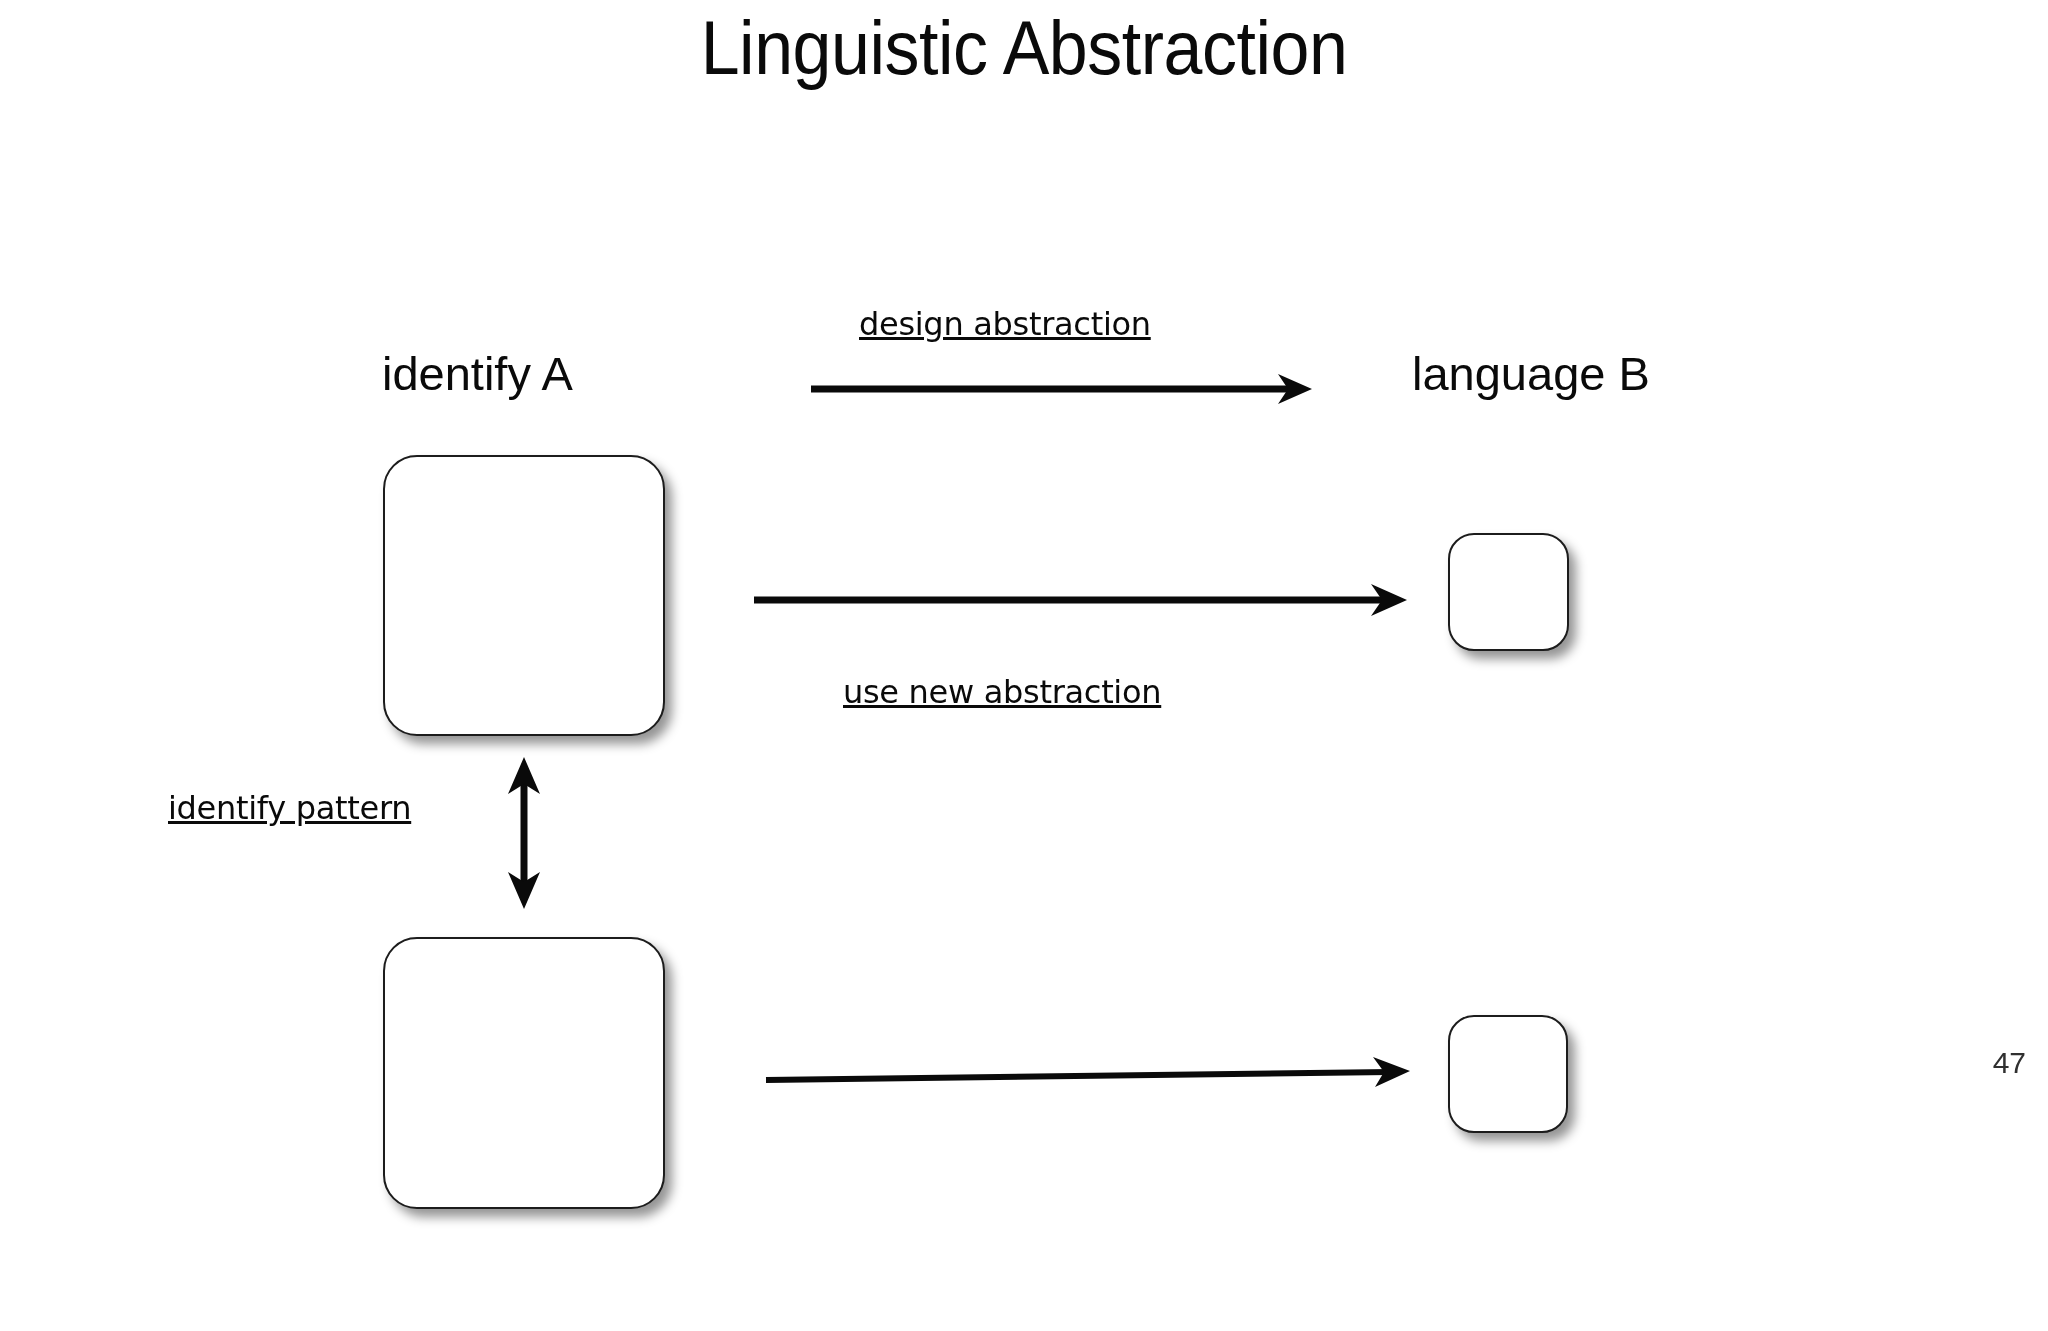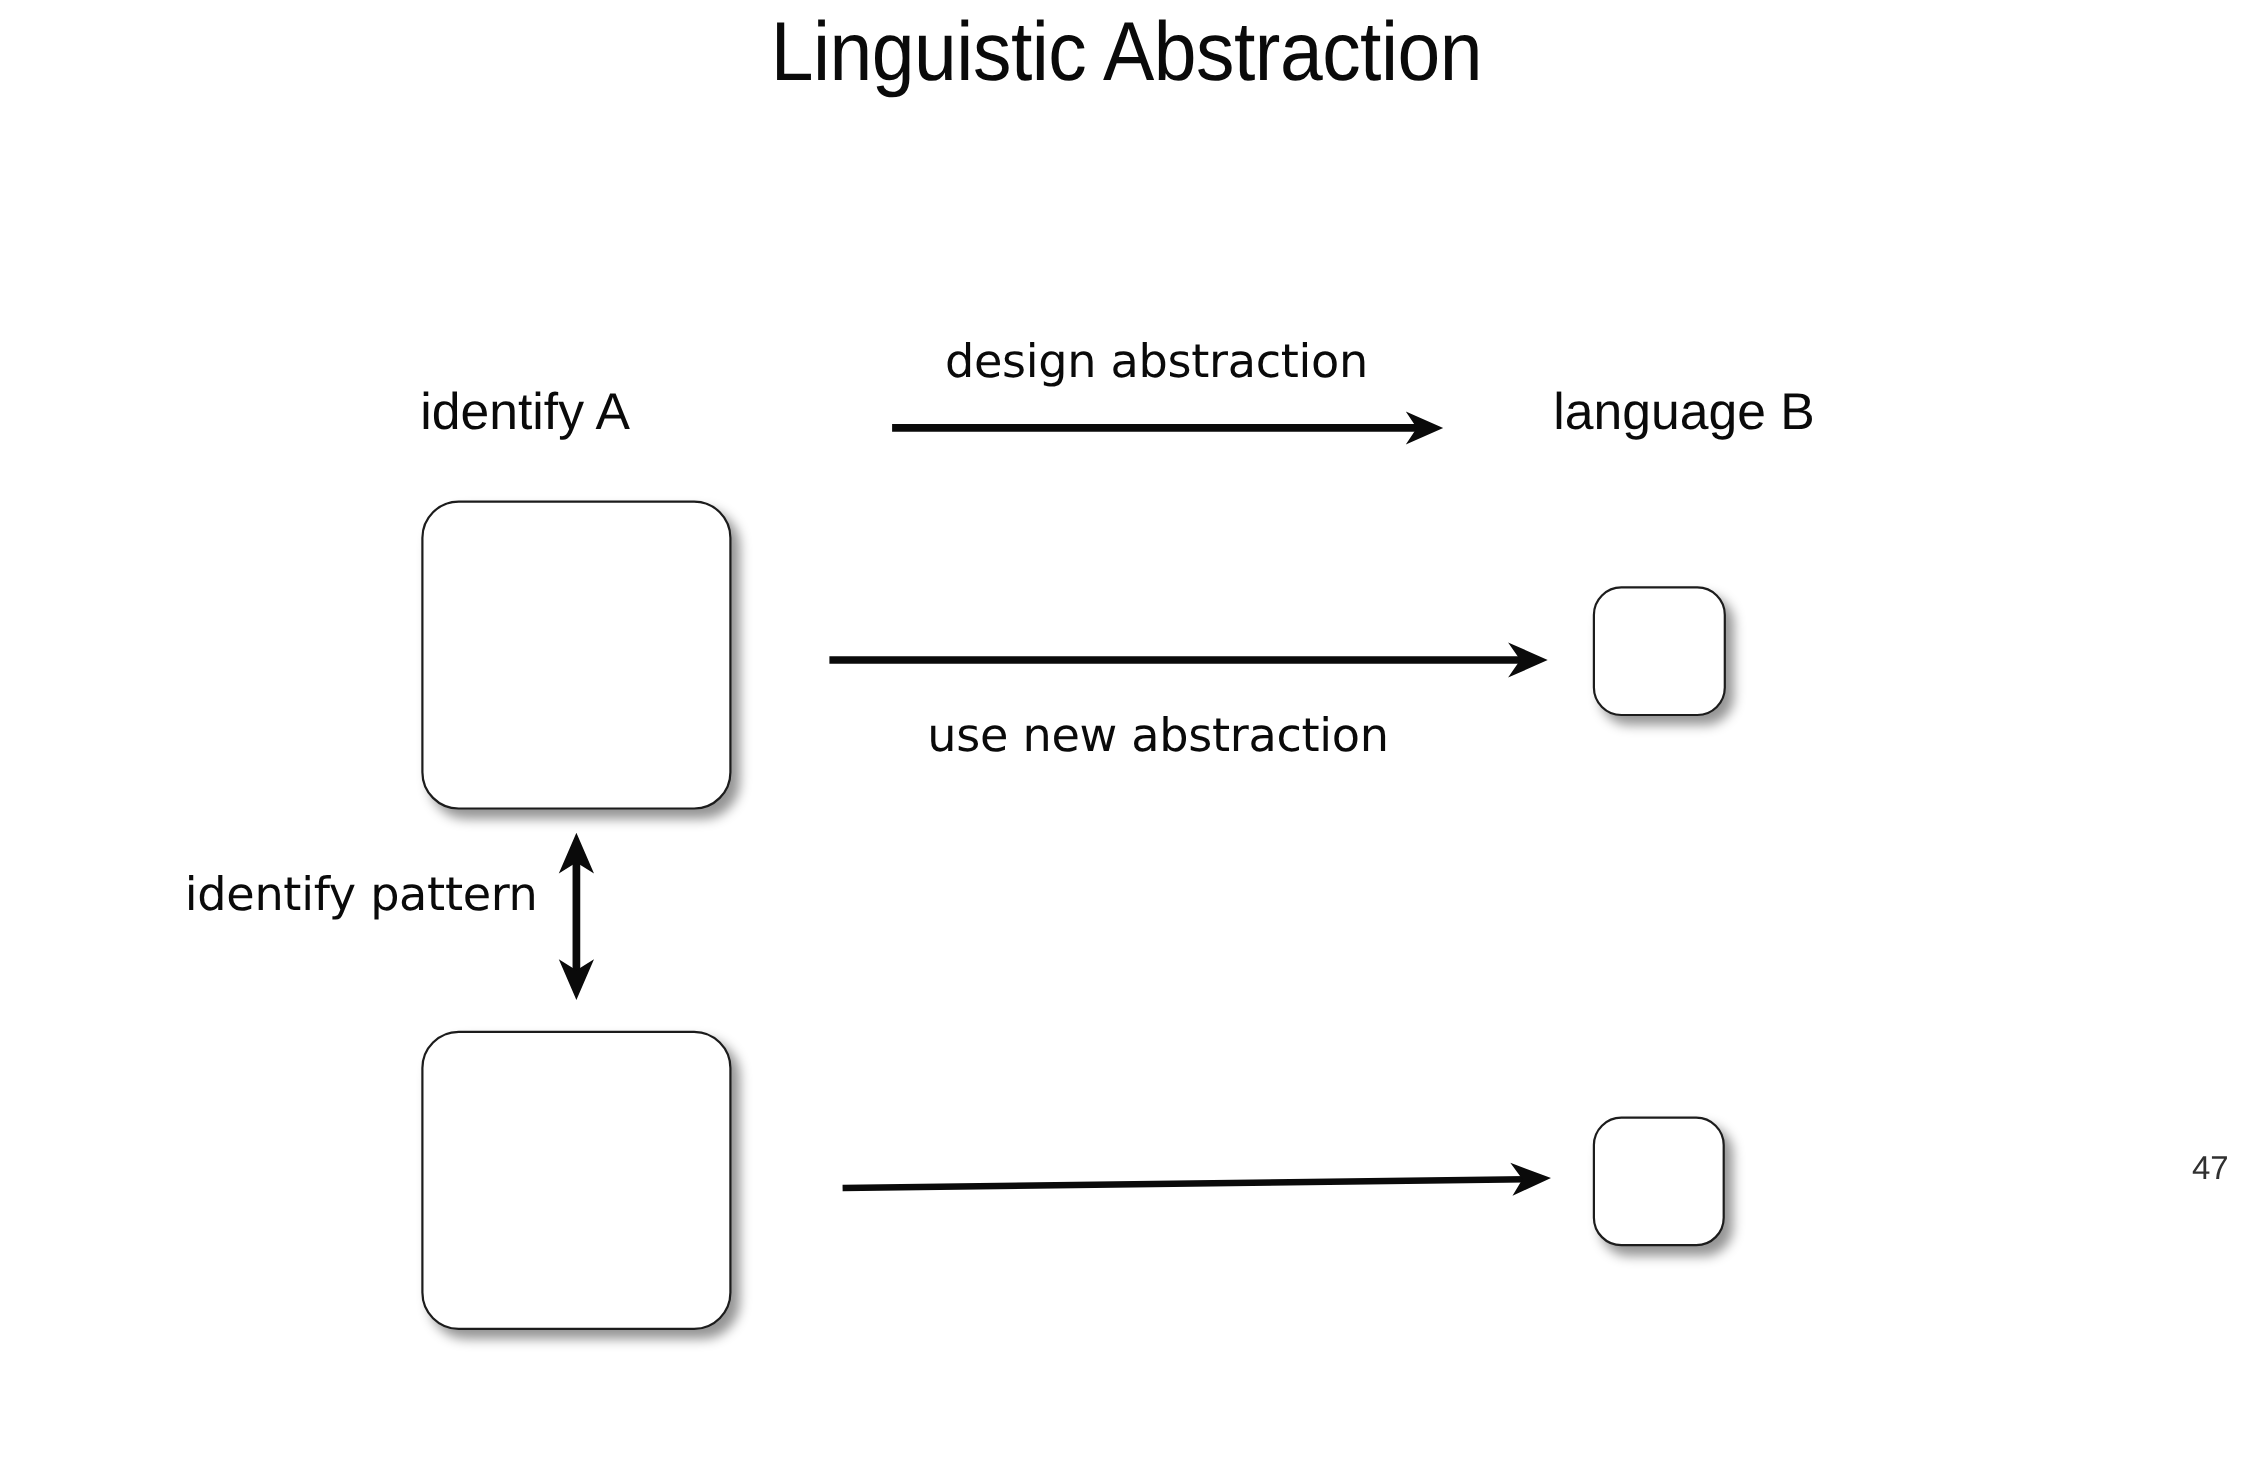--- a/index.html
+++ b/index.html
@@ -49,29 +49,30 @@
     white-space: nowrap;
     line-height: 1;
   }
   #lang-a { left: 382px; top: 350px; }
   #lang-b { left: 1412px; top: 350px; }
 
   
   .edge-label {
     position: absolute;
     font-family: "DejaVu Sans", sans-serif;
-    font-size: 42px;
+    font-size: 32px;
     font-weight: 400;
     color: #0a0a0a;
     white-space: nowrap;
     line-height: 1;
     letter-spacing: -0.3px;
+    text-decoration: underline;
   }
   #label-design  { left: 859px; top: 308px; }
-  #label-usenew  { left: 843px; top: 648px; }
+  #label-usenew  { left: 843px; top: 676px; }
   #label-ident   { left: 168px; top: 792px; }
 
   
   .node-box {
     position: absolute;
     background: #ffffff;
     border: 2px solid #1c1c1c;
     box-sizing: border-box;
     box-shadow: 7px 8px 11px rgba(0,0,0,0.42);
   }

